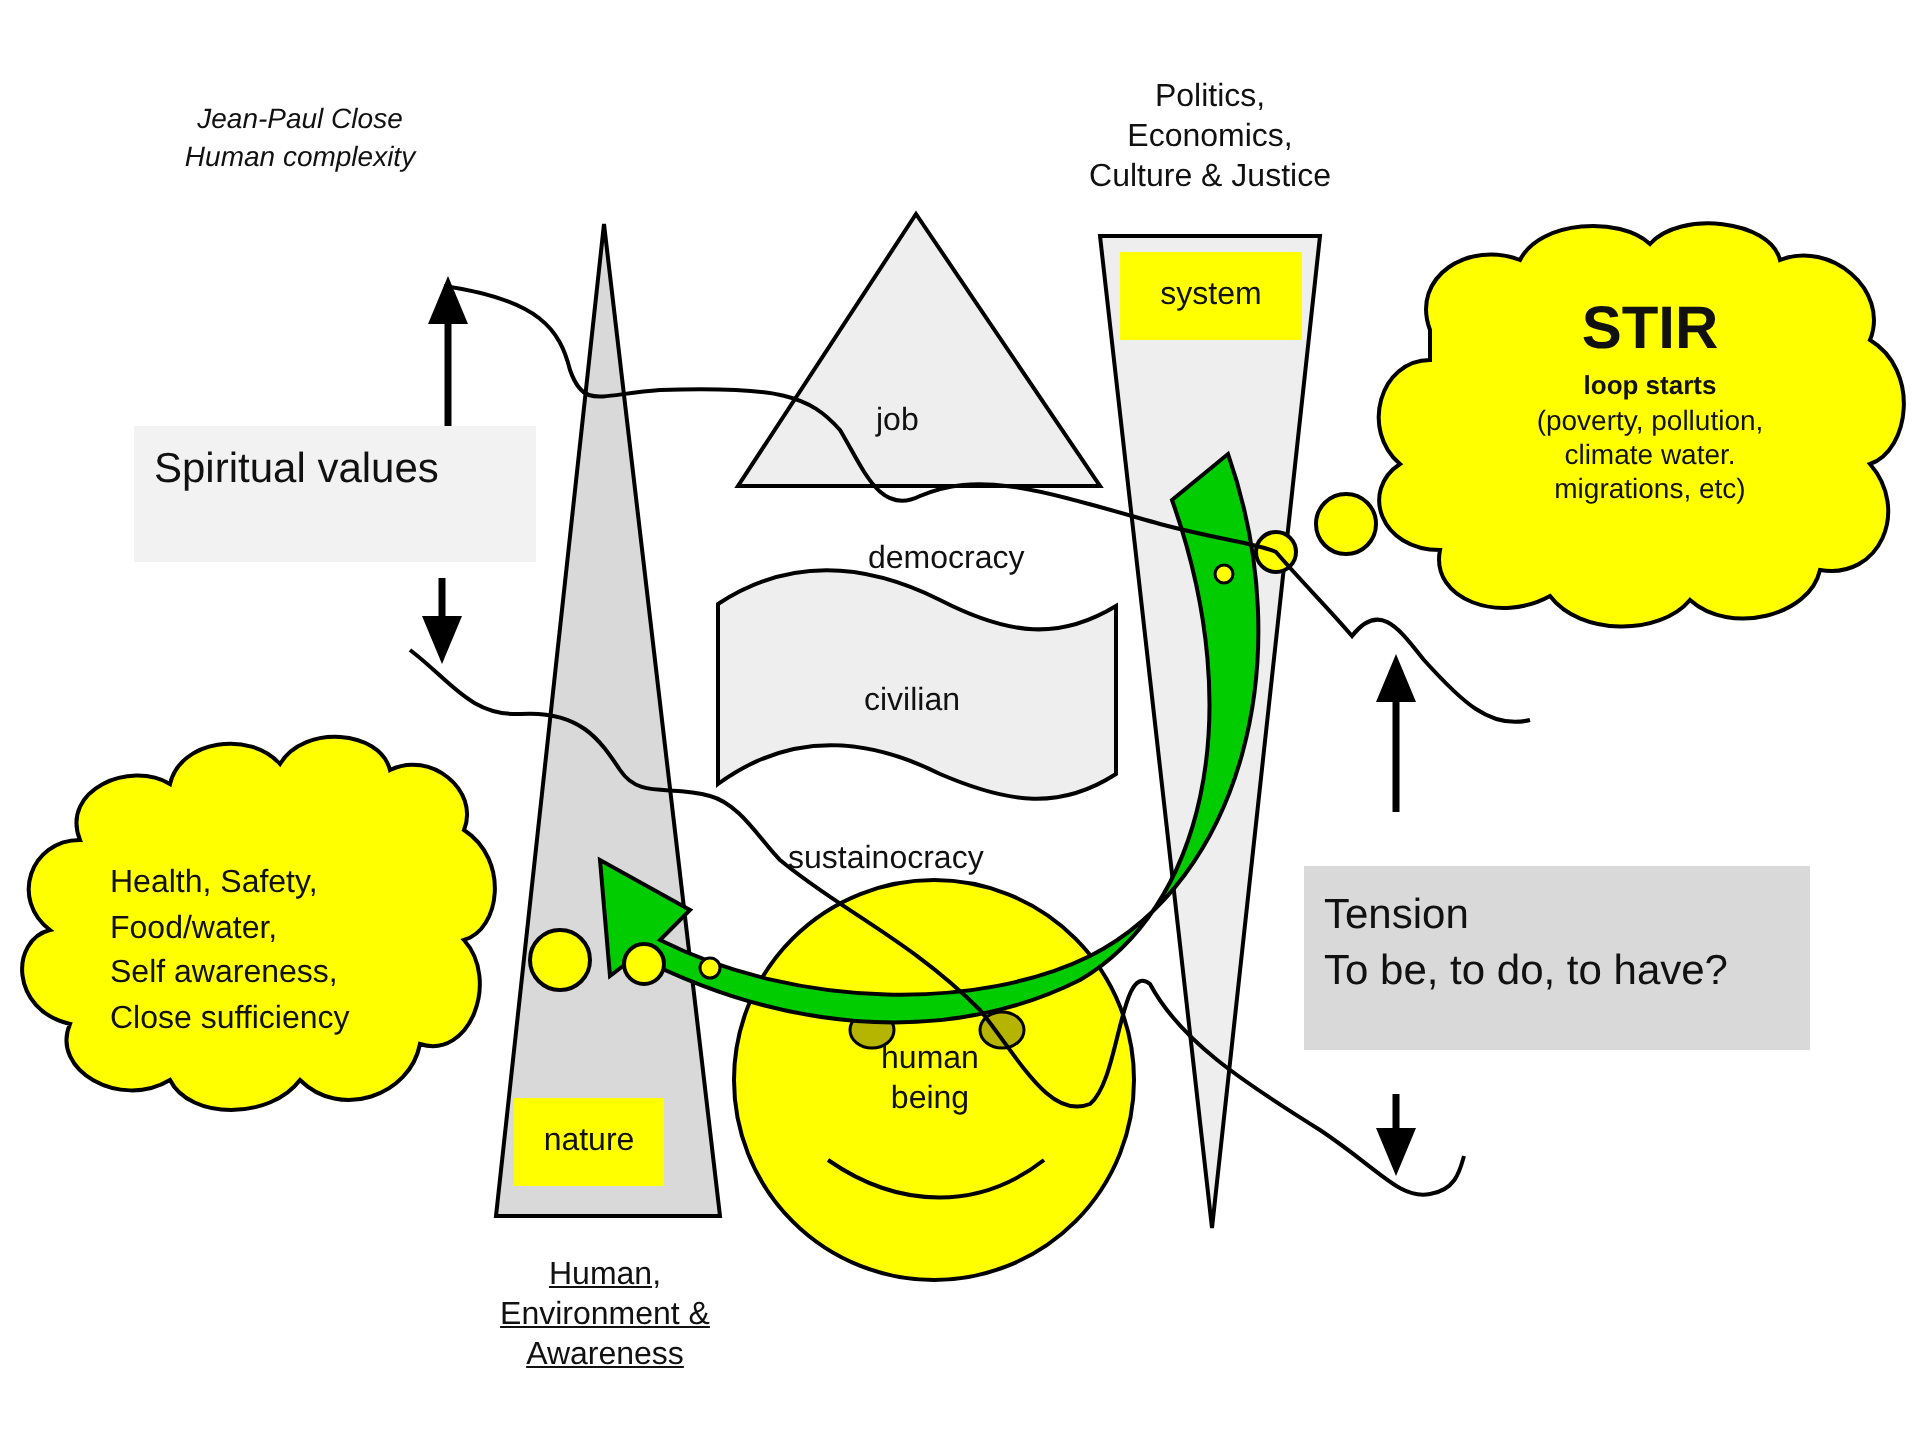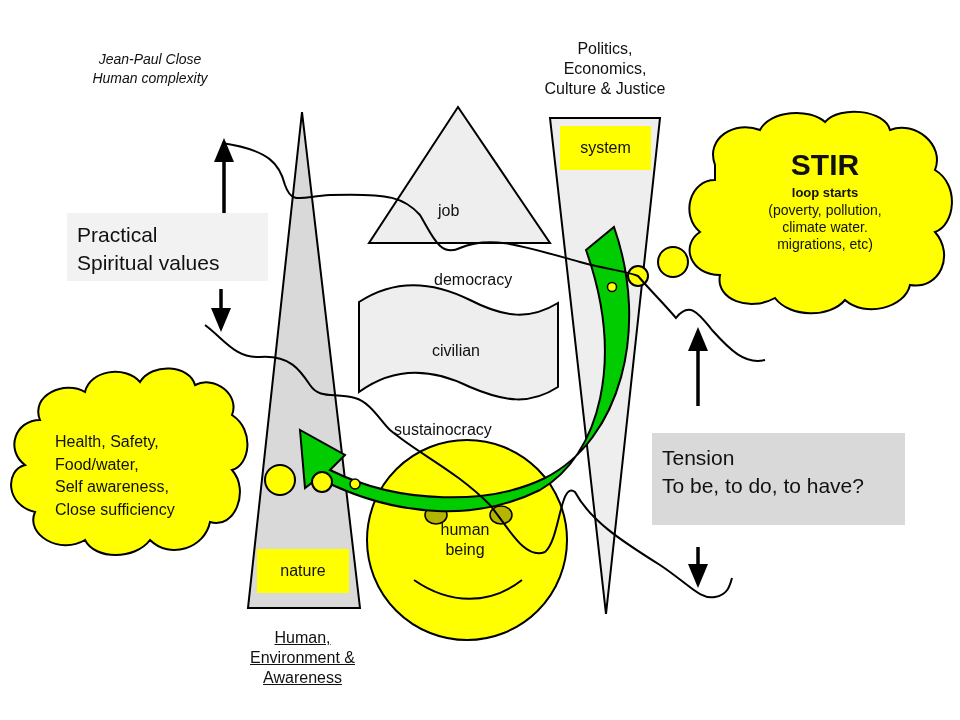--- a/index.html
+++ b/index.html
@@ -11,21 +11,21 @@
   .pillar-top { left: 520px; top: 39px; width: 170px; font-size: 16px; line-height: 20px; }
   .pillar-bottom { left: 225px; top: 628px; width: 155px; font-size: 16px; line-height: 20px; text-decoration: underline; }
   .box { position: absolute; box-sizing: border-box; }
   .practical { left: 67px; top: 213px; width: 201px; height: 68px; background: #f2f2f2;
                font-size: 21px; line-height: 28px; padding: 8px 10px; }
   .tension { left: 652px; top: 433px; width: 253px; height: 92px; background: #d9d9d9;
              font-size: 21px; line-height: 28px; padding: 11px 10px; }
   .yellowbox { position: absolute; background: #ffff00; font-size: 16px;
                display: flex; align-items: center; justify-content: center; }
   .system { left: 560px; top: 126px; width: 91px; height: 44px; }
-  .nature { left: 257px; top: 549px; width: 92px; height: 44px; }
+  .nature { left: 257px; top: 549px; width: 75px; height: 44px; }
   .t { position: absolute; font-size: 16px; }
   .stir-title { left: 740px; top: 148px; width: 170px; text-align: center; font-size: 30px; font-weight: bold; }
   .stir-sub { left: 720px; top: 185px; width: 210px; text-align: center; font-size: 13px; font-weight: bold; }
   .stir-body { left: 720px; top: 202px; width: 210px; text-align: center; font-size: 14px; line-height: 17px; }
   .needs { left: 55px; top: 431px; width: 180px; font-size: 16px; line-height: 22.5px; }
   .human { left: 420px; top: 520px; width: 90px; text-align: center; font-size: 16px; line-height: 20px; }
 </style>
 </head>
 <body>
 
@@ -106,21 +106,20 @@
 <div class="lbl pillar-bottom">
   <div>Human,</div>
   <div>Environment &amp;</div>
   <div>Awareness</div>
 </div>
 
 <div class="yellowbox system">system</div>
 <div class="yellowbox nature">nature</div>
 
 <div class="box practical">
-  <div>Practical</div>
   <div>Spiritual values</div>
 </div>
 <div class="box tension">
   <div>Tension</div>
   <div>To be, to do, to have?</div>
 </div>
 
 <div class="t" style="left:438px; top:202px;">job</div>
 <div class="t" style="left:434px; top:271px;">democracy</div>
 <div class="t" style="left:432px; top:342px;">civilian</div>

